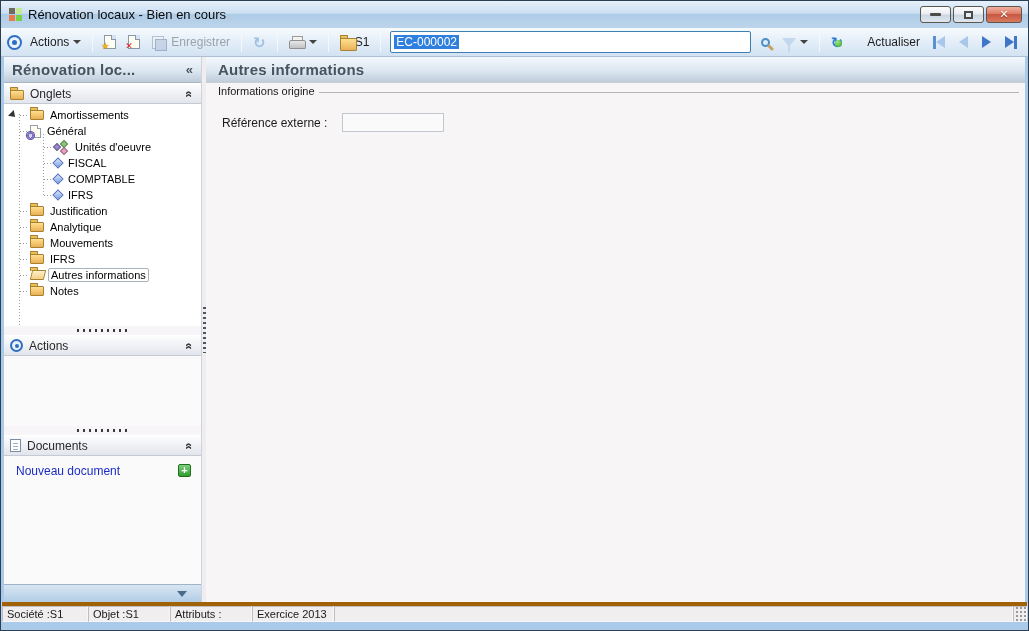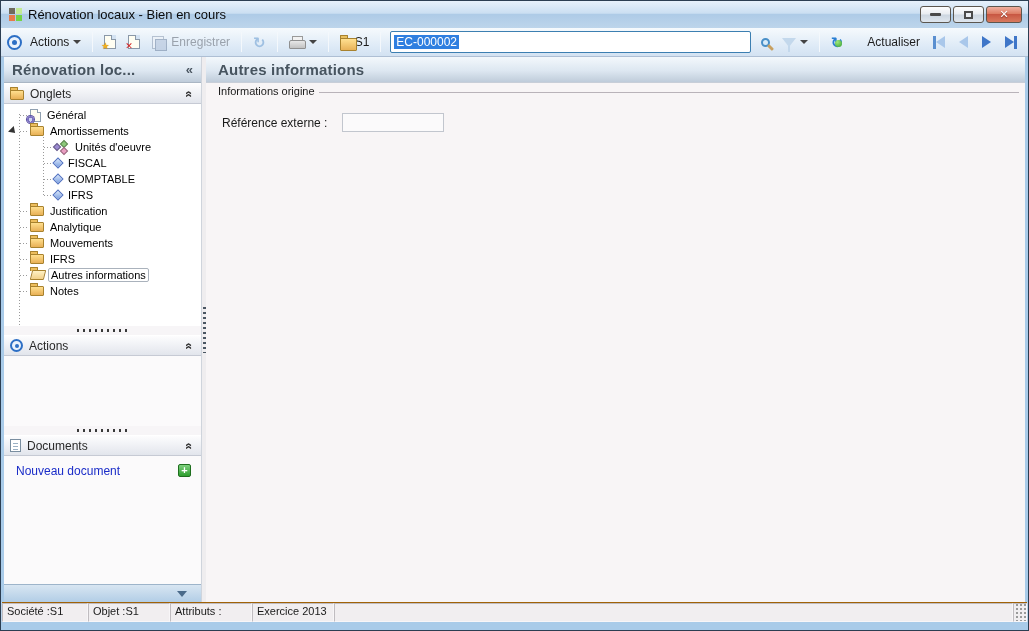--- a/index.html
+++ b/index.html
@@ -138,21 +138,21 @@
   .main-body { flex:1; background:#f8f5f6; padding:2px 6px 0 2px; }
   .groupbox { display:flex; align-items:flex-start;margin-left:8px; }
   .legend { font-size:11px; color:#1a1a1a; padding:0 4px 0 2px; white-space:nowrap; }
   .legend-line { flex:1; height:1px; background:#b9b3b9; margin-top:7px; }
   .form-row { display:flex; align-items:center; margin:16px 0 0 14px; }
   .form-label { width:120px; font-size:12px; color:#1a1a1a; }
   .form-input { width:102px; height:19px; border:1px solid #c2c6ce; background:#fbfafb; font-size:12px; padding:0 3px; font-family:inherit; }
 
   
   .statusbar { height:20px; flex:none; display:flex; align-items:stretch; background:#f1eef0;
-    border-top:1px solid #a16207; margin:0 1px; }
+    border-top:4px solid #a16207; margin:0 1px; }
   .status-cell { border:1px solid; border-color:#c0bcc0 #f8f6f8 #f8f6f8 #c0bcc0; padding:1px 4px 0 4px; font-size:11px; color:#1a1a1a; white-space:nowrap; }
   .status-cell.fill { flex:1; }
   .status-grip { width:14px; border:1px solid; border-color:#c0bcc0 #f8f6f8 #f8f6f8 #c0bcc0;
     background-image:radial-gradient(#9a9a9a 1px, transparent 1.2px); background-size:4px 4px; background-position:1px 3px; }
   .bottom-band { height:8px; flex:none; background:#a9cbe9; }
 </style>
 </head>
 <body>
 
 <div class="window">
@@ -256,29 +256,29 @@
       <div class="panel-header">
         <span class="icon-tfolder" style="margin-top:2px"></span>
         <span class="panel-title">Onglets</span>
         <span class="chev-up">«</span>
       </div>
 
       <div class="tree" id="tree-list">
         <div class="tree-vline" style="left:15px; top:10px; height:270px;"></div>
         <div class="tree-vline" style="left:39px; top:30px; height:62px;"></div>
       <div class="tree-row lvl0">
+            <i class="expander"></i>
+            <i class="stub"></i>
+            <span class="t-icon icon-tfolder"></span>
+            <span class="t-label">Amortissements</span>
+          </div>
+          <div class="tree-row lvl0">
             <i class="stub"></i>
             <span class="t-icon icon-pagegear"></span>
             <span class="t-label">Général</span>
-          </div>
-          <div class="tree-row lvl0">
-            <i class="expander"></i>
-            <i class="stub"></i>
-            <span class="t-icon icon-tfolder"></span>
-            <span class="t-label">Amortissements</span>
           </div>
           <div class="tree-row lvl1">
             <i class="stub"></i>
             <span class="t-icon icon-diamonds">
               <i class="d1"></i>
               <i class="d2"></i>
               <i class="d3"></i>
             </span>
             <span class="t-label">Unités d'oeuvre</span>
           </div>

